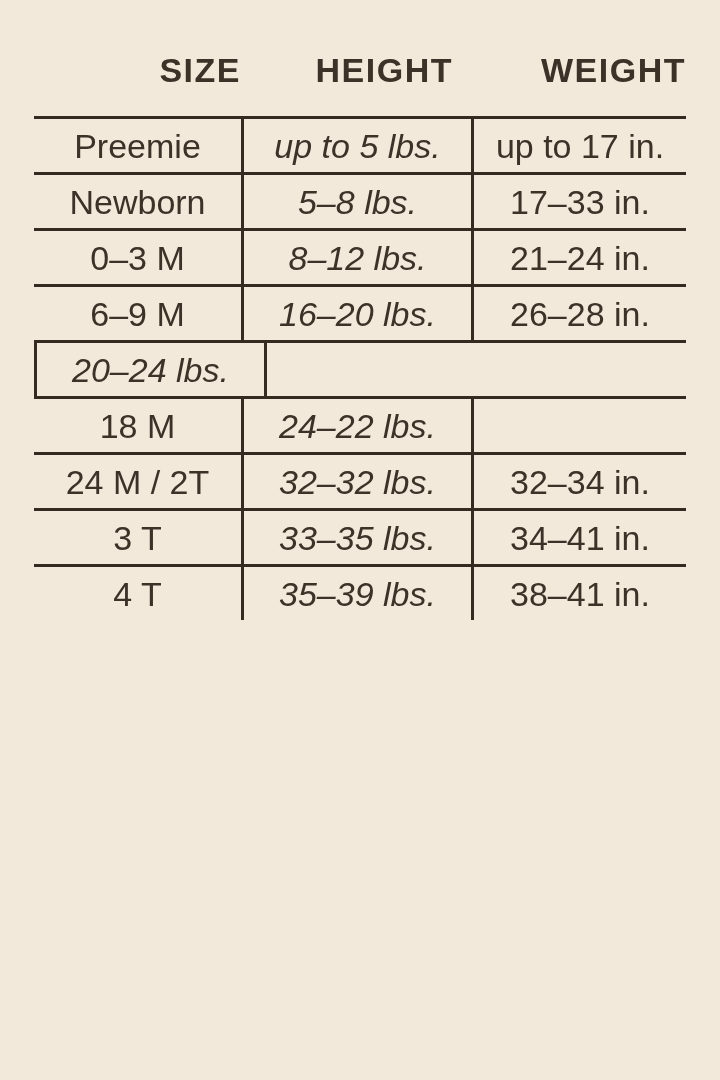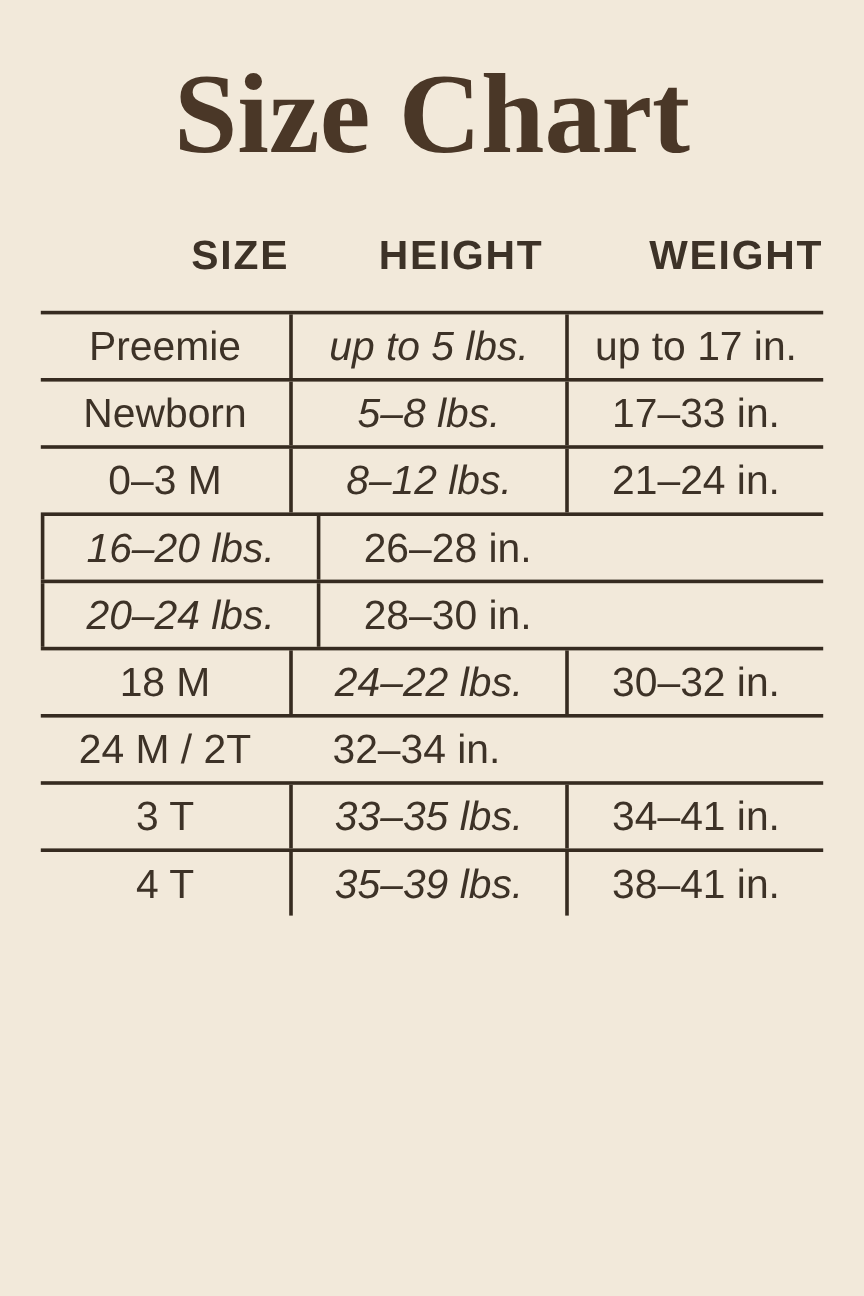--- a/index.html
+++ b/index.html
@@ -64,21 +64,20 @@
     border-left: 3px solid var(--line);
     border-right: 3px solid var(--line);
     font-style: italic;
   }
   .cell.c2 { width: 212px; }
 </style>
 </head>
 <body>
 
 <div class="page">
-  <h1 class="title">Size Chart</h1>
 
   <div class="header-row">
     <div class="hcell w0">SIZE</div>
     <div class="hcell w2">HEIGHT</div>
     <div class="hcell w1">WEIGHT</div>
   </div>
 
   <div class="size-table">
       <div class="row">
         <div class="cell c0">Preemie</div>
@@ -89,34 +88,34 @@
         <div class="cell c0">Newborn</div>
         <div class="cell c1">5–8 lbs.</div>
         <div class="cell c2">17–33 in.</div>
       </div>
       <div class="row">
         <div class="cell c0">0–3 M</div>
         <div class="cell c1">8–12 lbs.</div>
         <div class="cell c2">21–24 in.</div>
       </div>
       <div class="row">
+        <div class="cell c0">6–9 M</div>
         <div class="cell c1">16–20 lbs.</div>
         <div class="cell c2">26–28 in.</div>
       </div>
       <div class="row">
         <div class="cell c1">20–24 lbs.</div>
-        <div class="cell c2">28–30 in.</div>
       </div>
       <div class="row">
         <div class="cell c0">18 M</div>
         <div class="cell c1">24–22 lbs.</div>
-        <div class="cell c2">30–32 in.</div>
       </div>
       <div class="row">
         <div class="cell c0">24 M / 2T</div>
+        <div class="cell c1">32–32 lbs.</div>
         <div class="cell c2">32–34 in.</div>
       </div>
       <div class="row">
         <div class="cell c0">3 T</div>
         <div class="cell c1">33–35 lbs.</div>
         <div class="cell c2">34–41 in.</div>
       </div>
       <div class="row">
         <div class="cell c0">4 T</div>
         <div class="cell c1">35–39 lbs.</div>

